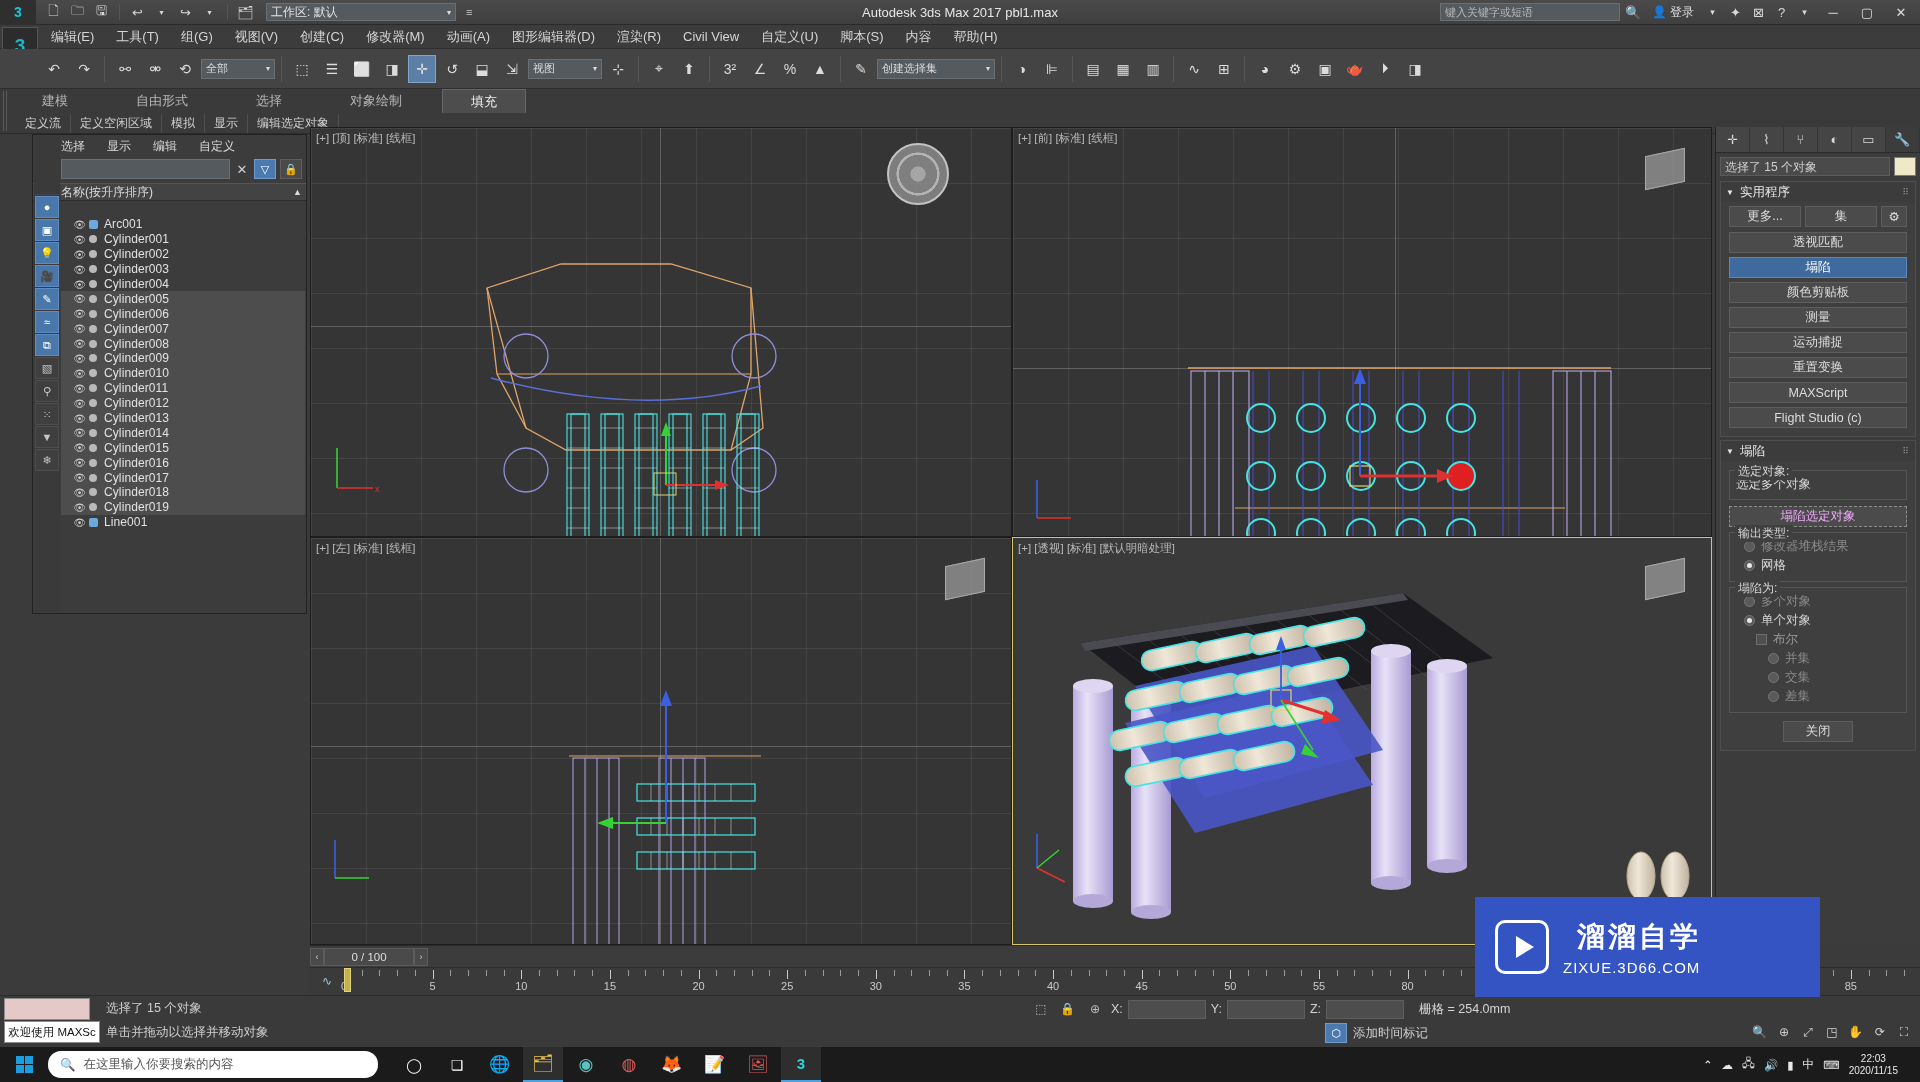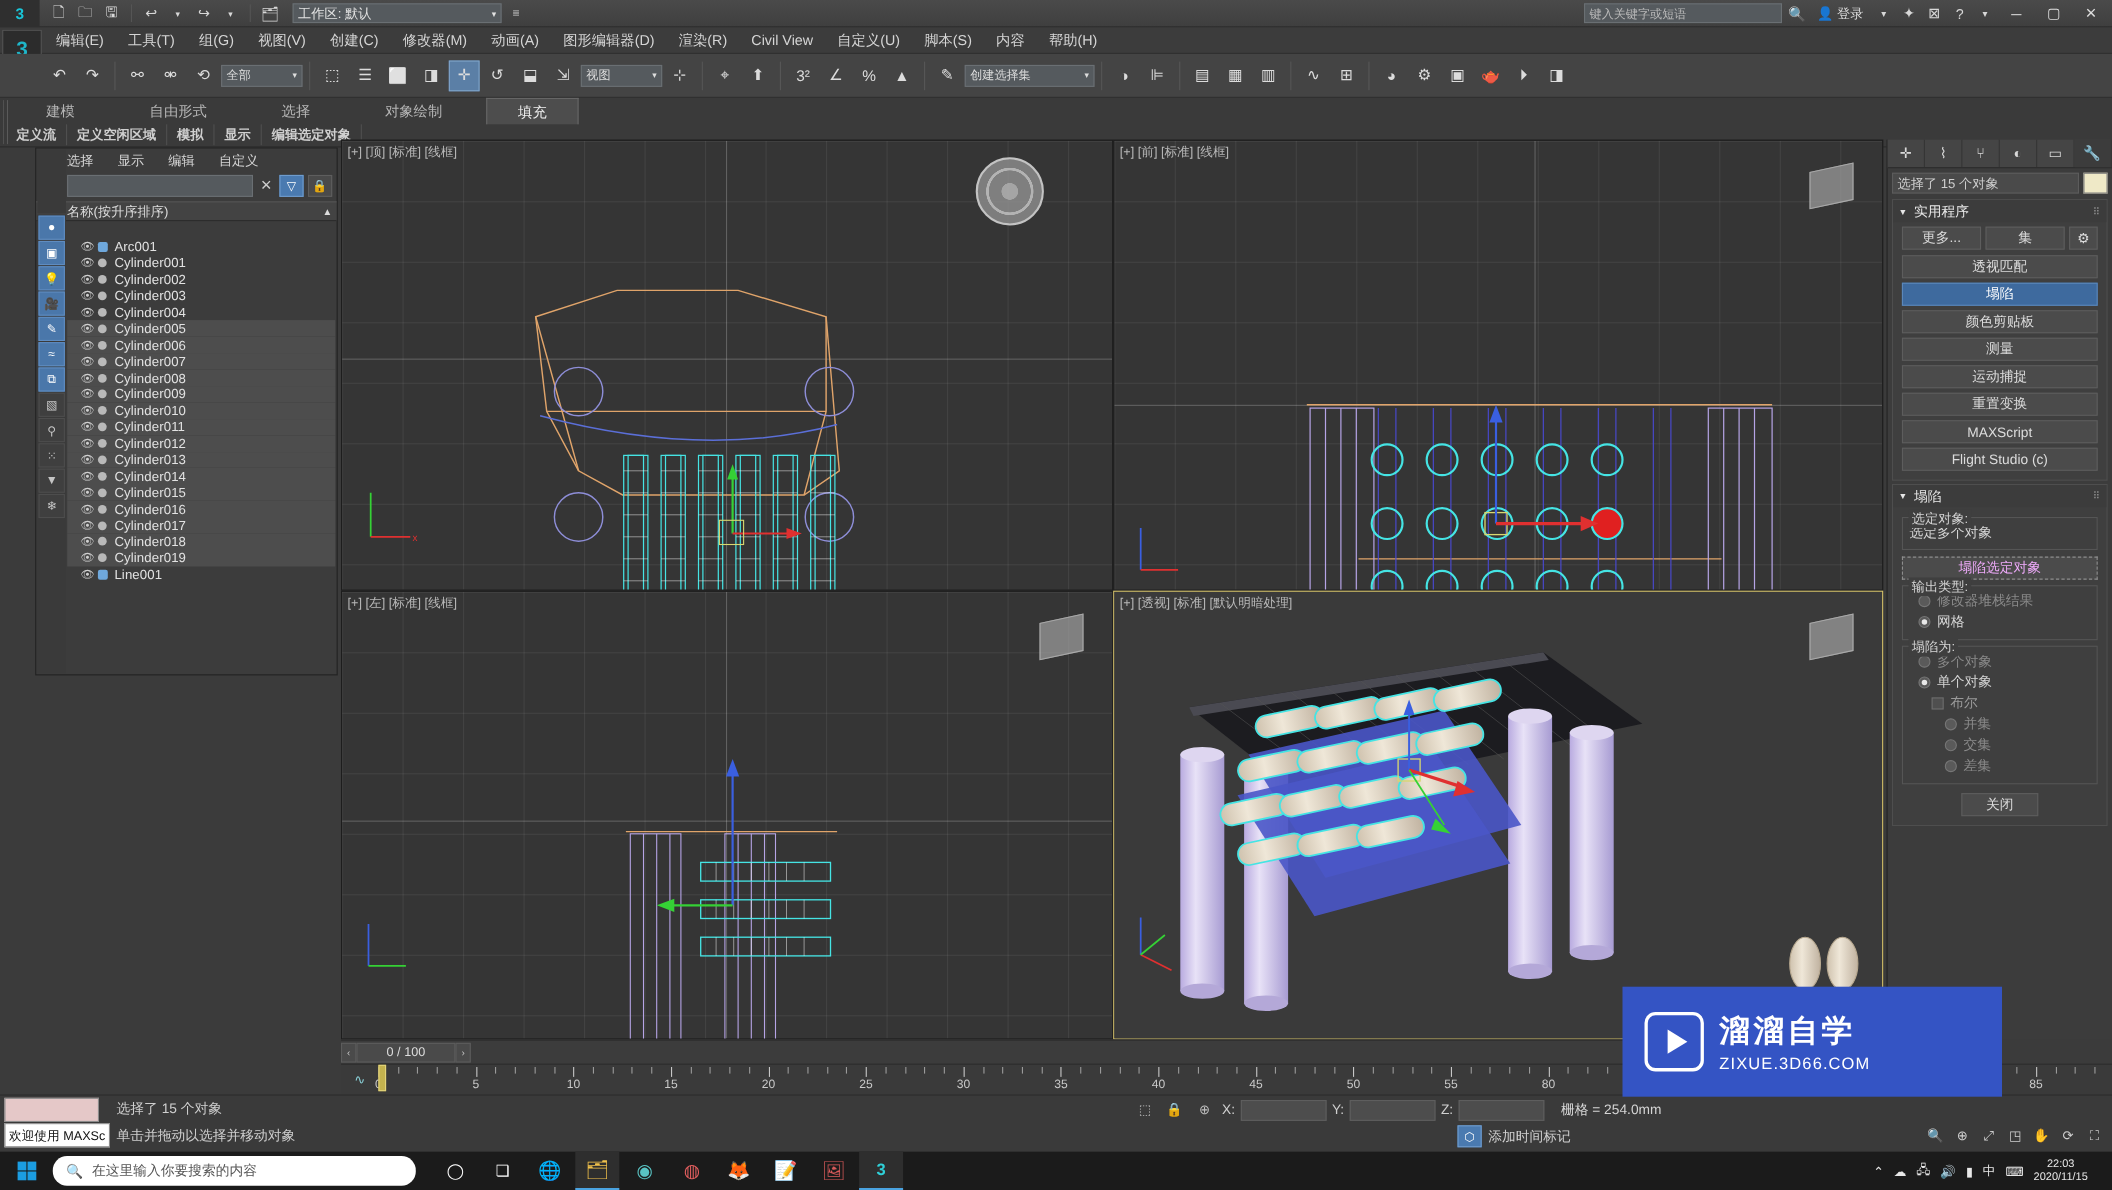--- a/index.html
+++ b/index.html
@@ -68,21 +68,21 @@
   .tcombo{ height:20px; min-width:74px; background:#555a5e;border:1px solid #6a6f73;
      display:flex;align-items:center;padding:0 4px; font-size:11px;color:#ddd;}
   .tcombo .caret{margin-left:auto;font-size:8px;}
 
   
   .ribbon{ position:absolute; left:0; top:89px; width:1920px; height:45px; background:#3a3a3a;
      border-bottom:1px solid #2b2b2b;}
   .ribtabs{ display:flex; align-items:center; height:24px; padding-left:14px; gap:12px;}
   .ribtab{ padding:0 28px; height:24px; line-height:24px; font-size:13px; color:#b6b6b6;}
   .ribtab.active{ background:#4d4d4d; color:#f0f0f0; border-top:1px solid #666; border-left:1px solid #666; border-right:1px solid #666;}
-  .ribsub{ display:flex; align-items:flex-start; height:20px; padding-left:6px;font-weight:bold; }
+  .ribsub{ display:flex; align-items:flex-end; height:20px; padding-left:16px; }
   .ribsub .si{ padding:0 9px; height:19px; line-height:19px; font-size:12px; color:#cfcfcf;
       border-right:1px solid #4f4f4f;}
   .ribgrip{ position:absolute; left:3px; top:2px; width:5px; height:40px;
       background:repeating-linear-gradient(90deg,#5a5a5a 0 1px,transparent 1px 3px);}
 
   
   .explorer{
     position:absolute; left:32px; top:134px; width:275px; height:480px;
     background:#3c3c3c; border:1px solid #222;
   }
@@ -223,21 +223,21 @@
      color:#e8e8e8; font-size:11.5px;}
   .clock{ text-align:center; line-height:12px; font-size:10px;}
 
   
   .wm{ position:absolute; left:1475px; top:897px; width:345px; height:100px; background:#3454c4;
      display:flex; align-items:center; gap:14px; padding-left:20px;}
   .wm .play{ width:54px;height:54px;border:3px solid #fff;border-radius:10px;
      display:flex;align-items:center;justify-content:center;}
   .wm .play i{ width:0;height:0;border-left:18px solid #fff;border-top:11px solid transparent;
      border-bottom:11px solid transparent; margin-left:5px;}
-  .wm .t1{ color:#fff; font-size:28px; letter-spacing:3px; font-weight:bold;}
+  .wm .t1{ color:#fff; font-size:28px; letter-spacing:3px; font-weight:bold;margin-left:14px;}
   .wm .t2{ color:#fff; font-size:15px; letter-spacing:1px; margin-top:3px;}
 </style>
 </head>
 <body>
 
 <div class="app">
 
   <div class="titlebar">
     <div class="tb-logo">3</div>
     <div class="tb-quick">
@@ -250,20 +250,21 @@
       <div class="qicon">↪</div>
       <div class="qicon" style="font-size:8px">▾</div>
       <div class="qsep"></div>
       <div class="qicon">🗂</div>
       <div class="wsbox">
         <span>工作区: 默认</span>
         <span class="caret">▾</span>
       </div>
       <div class="wsmore">≡</div>
     </div>
+    <div class="tb-title">Autodesk 3ds Max 2017    pbl1.max</div>
     <div class="tb-right">
       <div class="searchbox">
         <span>键入关键字或短语</span>
       </div>
       <div class="qicon">🔍</div>
       <div class="tb-btn">
         <span>👤</span>
         <span>登录</span>
       </div>
       <div class="qicon" style="font-size:9px">▾</div>

